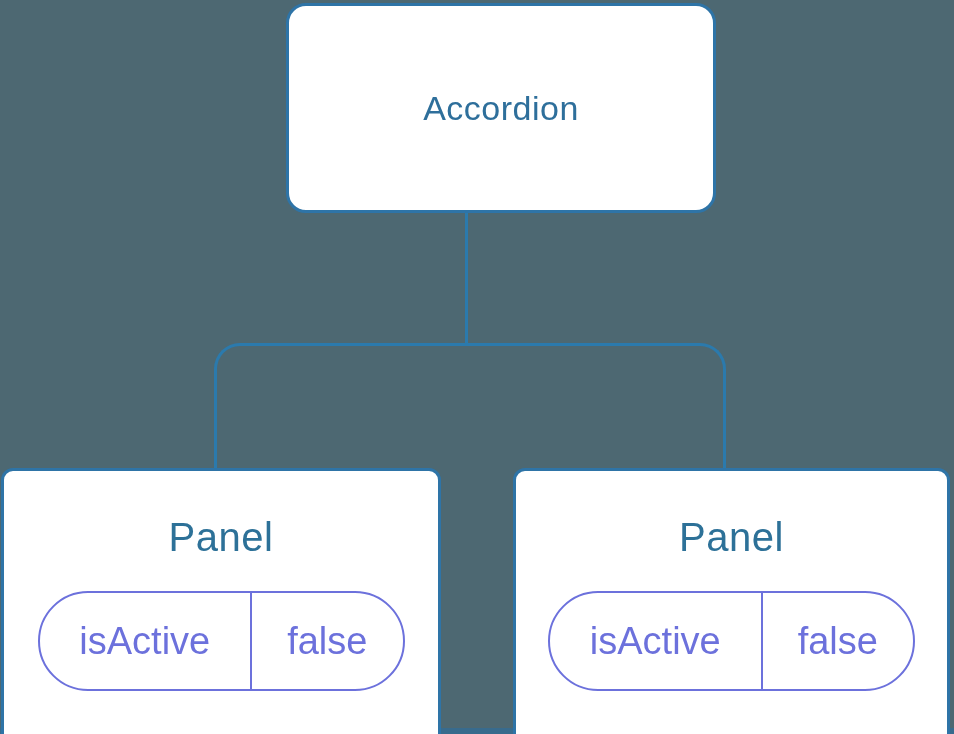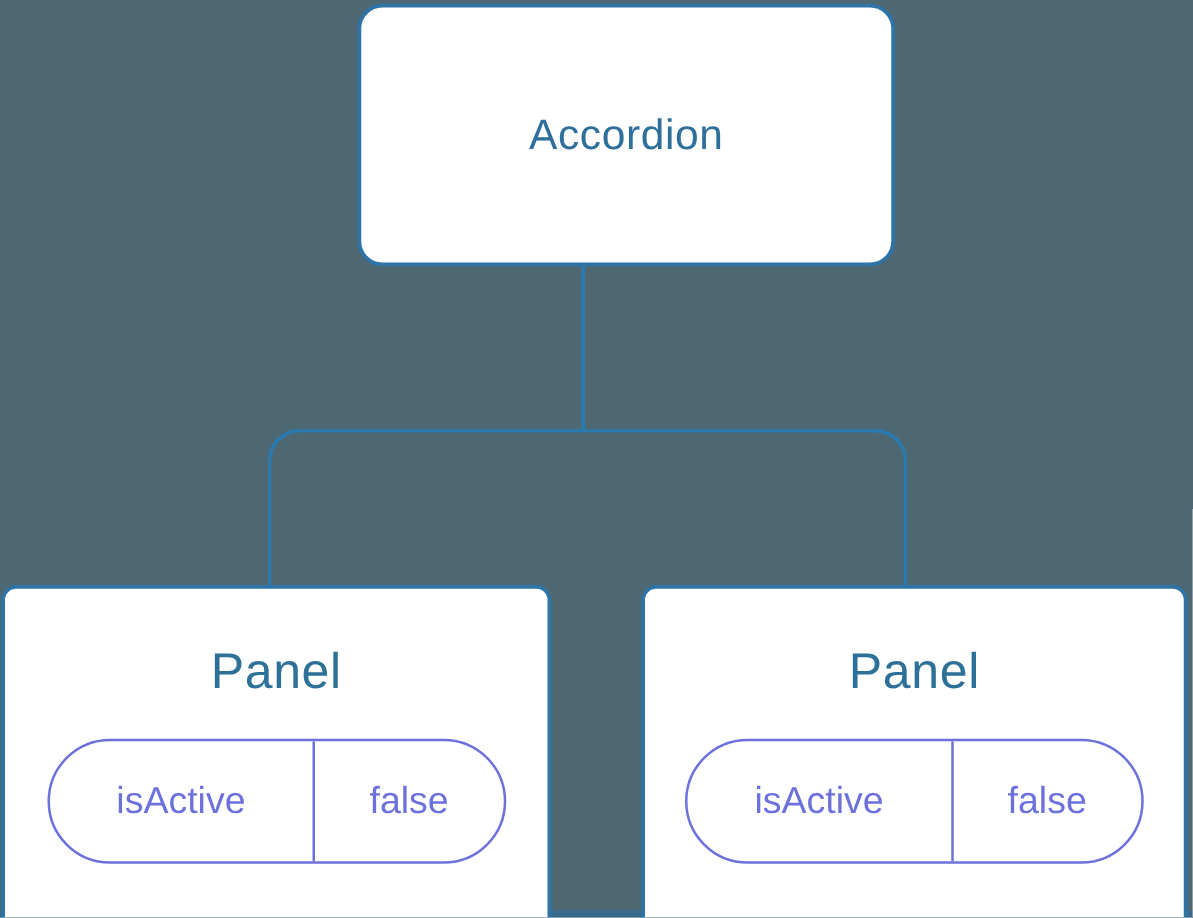--- a/index.html
+++ b/index.html
@@ -107,21 +107,21 @@
     border: 2px solid #6c71dc;
     border-radius: 52px;
     display: flex;
     overflow: hidden;
     background: #ffffff;
   }
   .state-pill .cell {
     display: flex;
     align-items: center;
     justify-content: center;
-    font-size: 30px;
+    font-size: 38px;
     color: #6c71dc;
   }
   .state-pill .cell.key {
     width: 58%;
     border-right: 2px solid #6c71dc;
   }
   .state-pill .cell.value {
     flex: 1;
   }
 </style>

